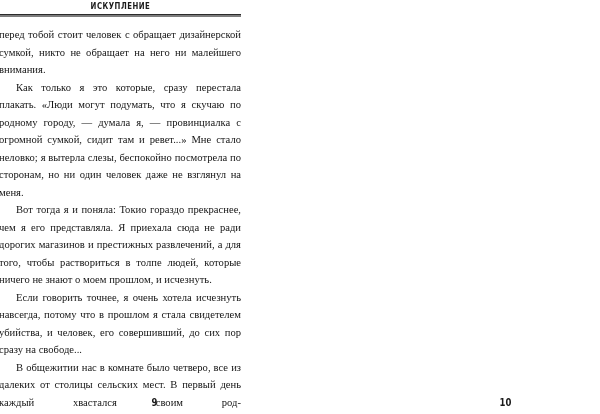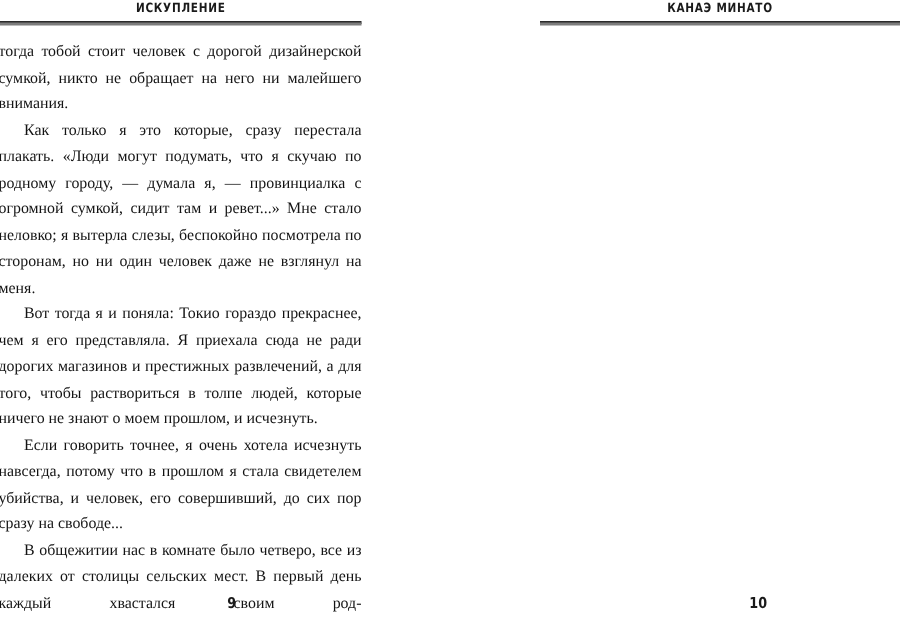--- a/index.html
+++ b/index.html
@@ -114,33 +114,29 @@
 <div class="spread">
 
   <div class="page page-left">
 
     <div class="runhead">
       <div class="runhead-text">ИСКУПЛЕНИЕ</div>
       <div class="runhead-rule"></div>
     </div>
 
     <div class="textblock">
-      <p class="jall" style="text-align-last: auto;">тогда тобой стоит человек с дорогой дизайнерской сумкой, никто не обращает на него ни малейшего внимания.</p>
+      <p class="jall" style="text-align-last: auto;">перед тобой стоит человек с обращает дизайнерской сумкой, никто не обращает на него ни малейшего внимания.</p>
       <p class="indent jall" style="text-align-last: auto;">Как только я это которые, сразу перестала плакать. «Люди могут подумать, что я скучаю по родному городу, — думала я, — провинциалка с огромной сумкой, сидит там и ревет...» Мне стало неловко; я вытерла слезы, беспокойно посмотрела по сторонам, но ни один человек даже не взглянул на меня.</p>
       <p class="indent jall" style="text-align-last: auto;">Вот тогда я и поняла: Токио гораздо прекраснее, чем я его представляла. Я приехала сюда не ради дорогих магазинов и престижных развлечений, а для того, чтобы раствориться в толпе людей, которые ничего не знают о моем прошлом, и исчезнуть.</p>
       <p class="indent jall" style="text-align-last: auto;">Если говорить точнее, я очень хотела исчезнуть навсегда, потому что в прошлом я стала свидетелем убийства, и человек, его совершивший, до сих пор сразу на свободе...</p>
       <p class="indent jall">В общежитии нас в комнате было четверо, все из далеких от столицы сельских мест. В первый день каждый хвастался своим род-</p>
     </div>
 
     <div class="folio">9</div>
   </div>
 
   <div class="page page-right">
 
-    <div class="runhead">
-      <div class="runhead-text">КАНАЭ МИНАТО</div>
-      <div class="runhead-rule"></div>
-    </div>
 
     <div class="folio">10</div>
   </div>
 
 </div>
 
 </body></html>

